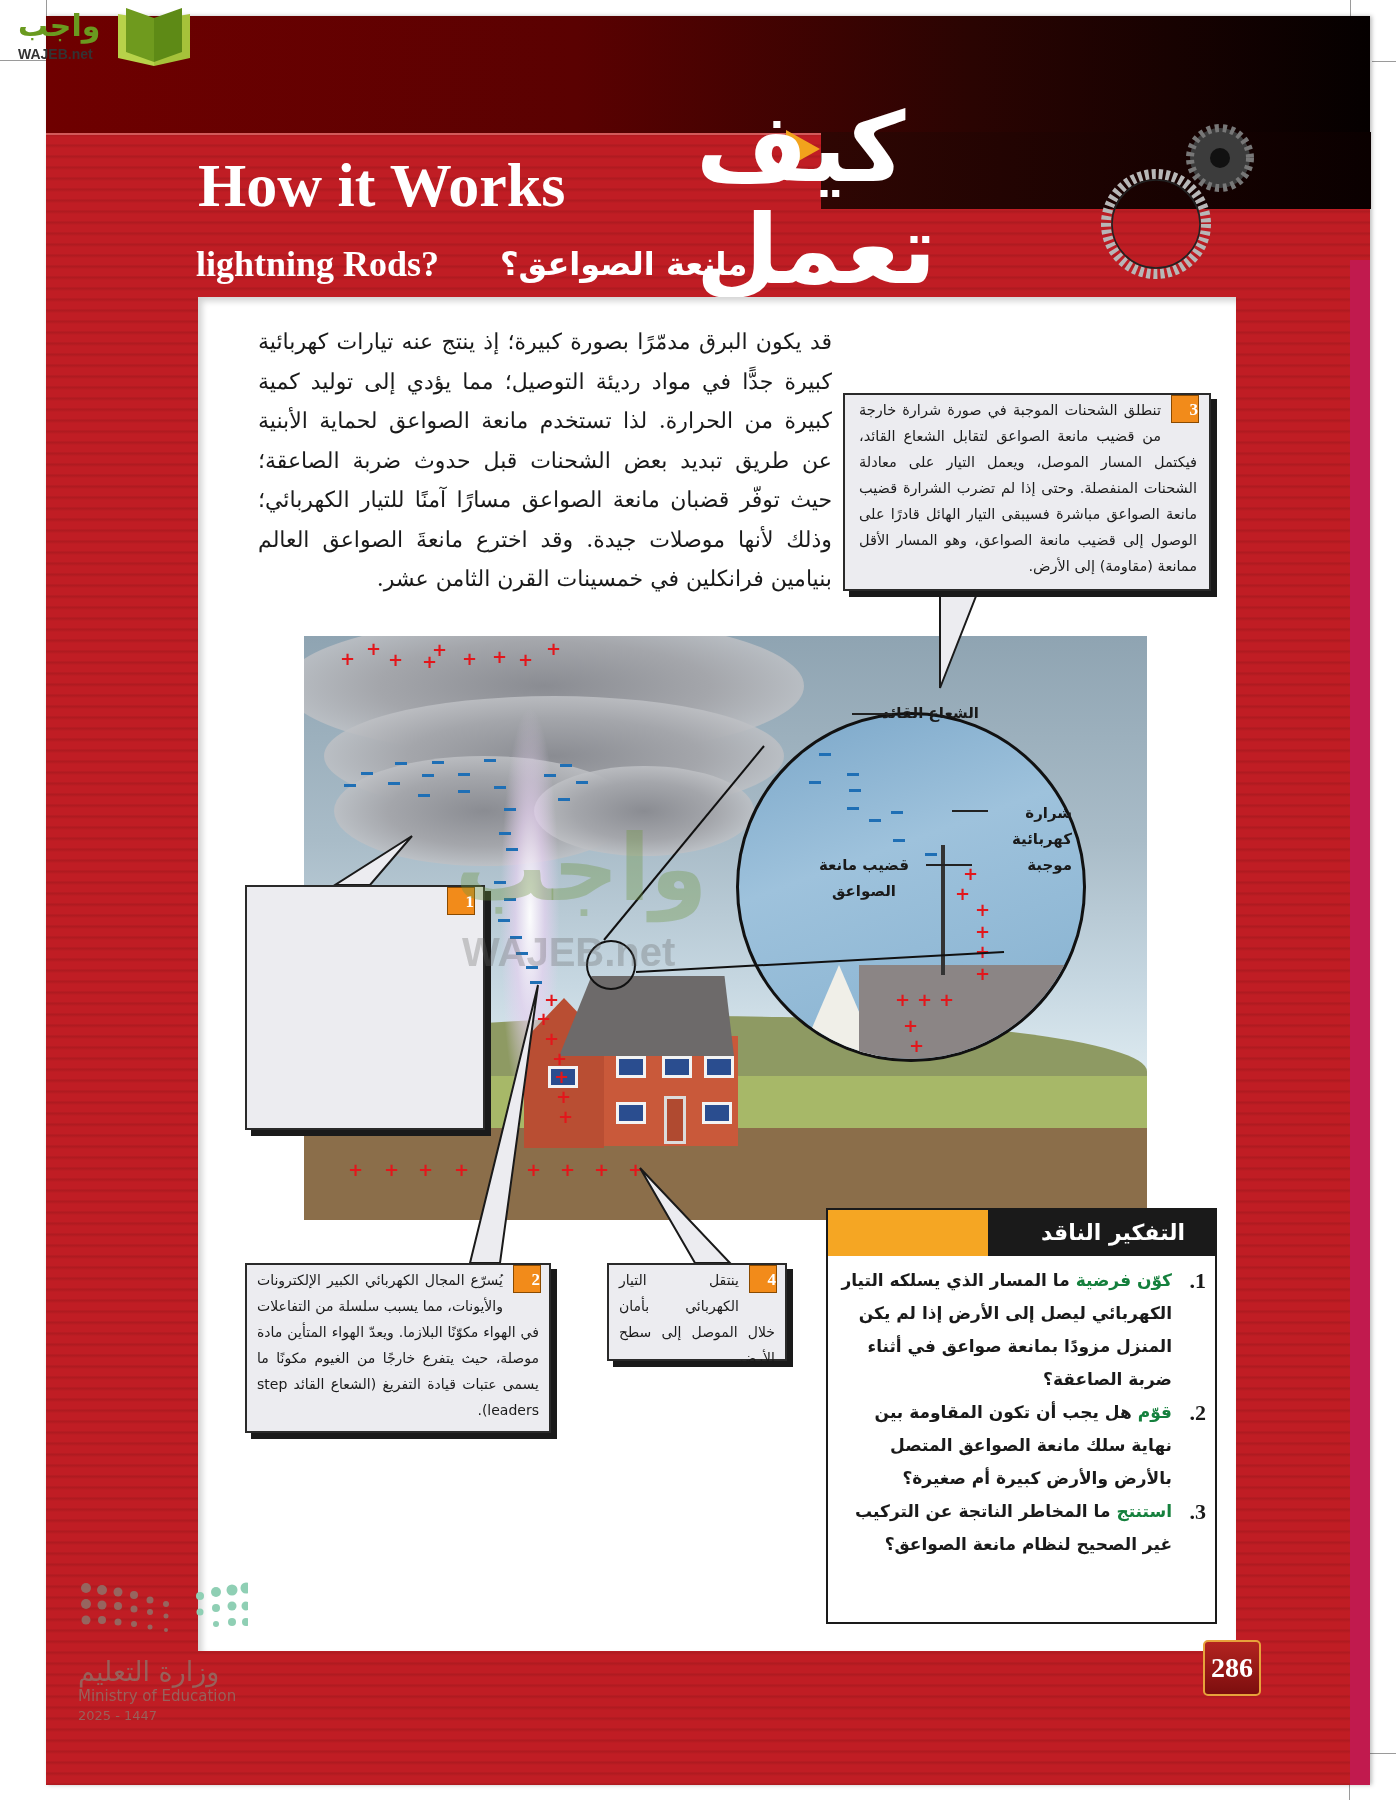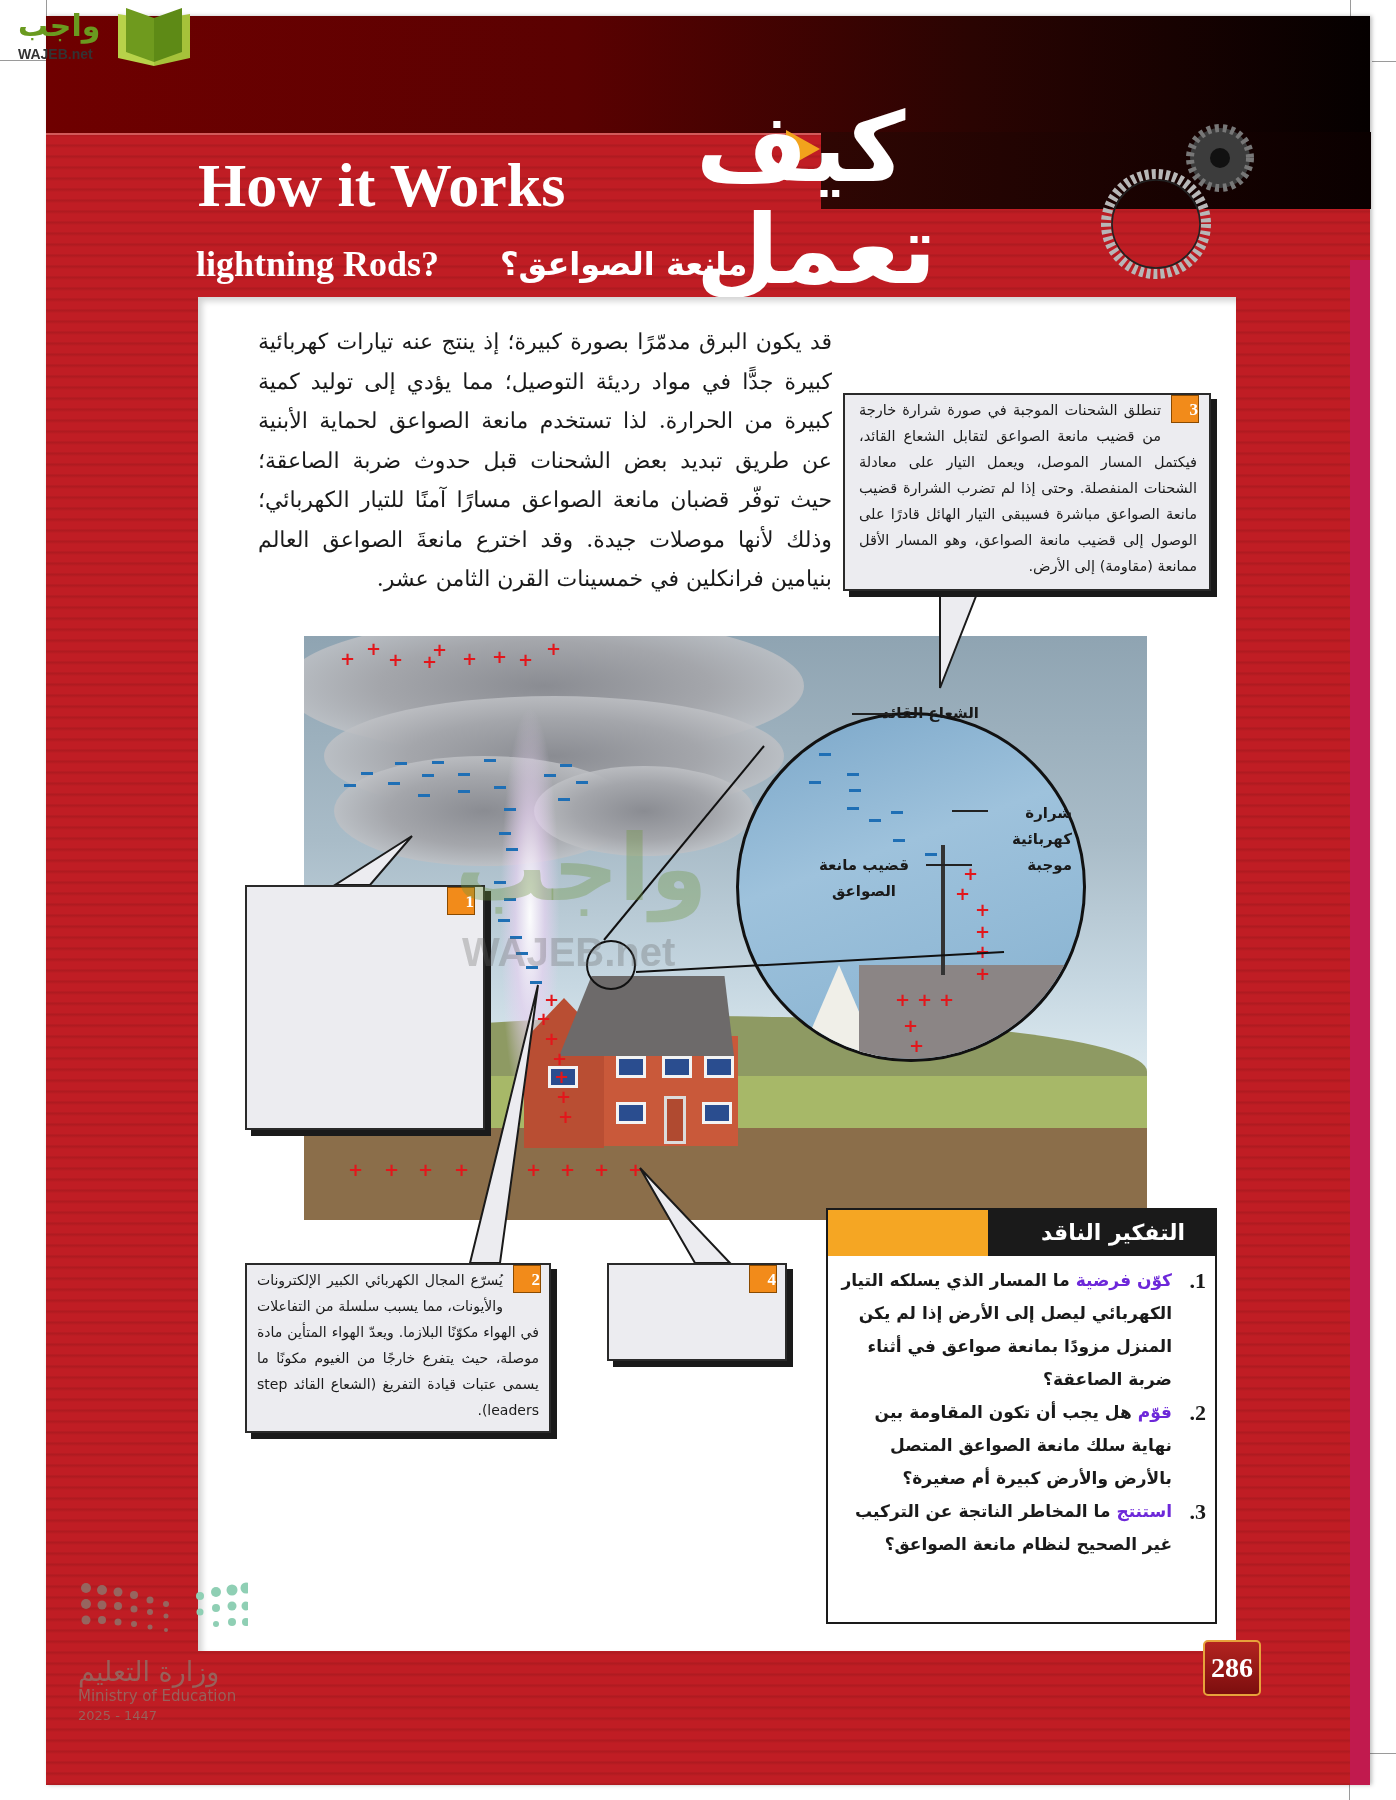--- a/index.html
+++ b/index.html
@@ -132,21 +132,21 @@
     .critical .head-title {
       position: absolute; right: 30px; top: 6px; color: #fff; font-family: "DejaVu Sans", sans-serif;
       font-weight: bold; font-size: 22px; line-height: 34px; direction: rtl;
     }
     .critical ol { position: absolute; left: 8px; top: 54px; width: 370px; list-style: none; direction: rtl; }
     .critical li {
       position: relative; padding-right: 34px; font-family: "DejaVu Sans", sans-serif; font-weight: bold;
       font-size: 17px; line-height: 33px; color: #1a1a1a; text-align: right;
     }
     .critical li .qn { position: absolute; right: 0; top: 0; font-family: "Liberation Serif", serif; font-size: 22px; }
-    .critical li .verb { color: #6d28d9; }
+    .critical li .verb { color: #15803d; }
 
     .ministry-dots { position: absolute; left: 78px; top: 1582px; width: 170px; height: 60px; }
     .ministry-ar { position: absolute; left: 78px; top: 1656px; color: rgba(140,120,110,0.75); font-size: 27px; direction: rtl; font-family: "DejaVu Sans", sans-serif; }
     .ministry-en { position: absolute; left: 78px; top: 1687px; color: rgba(140,120,110,0.75); font-size: 15px; font-family: "DejaVu Sans", sans-serif; }
     .ministry-year { position: absolute; left: 78px; top: 1708px; color: rgba(140,120,110,0.75); font-size: 13px; font-family: "DejaVu Sans", sans-serif; }
 
     .page-num {
       position: absolute; left: 1203px; top: 1640px; width: 58px; height: 56px; border-radius: 5px;
       background: linear-gradient(180deg, #b32420 0%, #7c0e0e 100%); border: 2px solid #e7a23b;
       color: #fff; font-family: "Liberation Serif", serif; font-weight: bold; font-size: 28px;
@@ -341,20 +341,21 @@
 </div>
 <div class="callout c1">
   <span class="num">1</span>
 </div>
 <div class="callout c2">
   <span class="num">2</span>
   <span>يُسرّع المجال الكهربائي الكبير الإلكترونات والأيونات، مما يسبب سلسلة من التفاعلات في الهواء مكوّنًا البلازما. ويعدّ الهواء المتأين مادة موصلة، حيث يتفرع خارجًا من الغيوم مكونًا ما يسمى عتبات قيادة التفريغ (الشعاع القائد step leaders).</span>
 </div>
 <div class="callout c4">
   <span class="num">4</span>
+  <span>ينتقل التيار الكهربائي بأمان خلال الموصل إلى سطح الأرض.</span>
 </div>
 
 <div class="watermark-ar">واجب</div>
 <div class="watermark-en">WAJEB.net</div>
 
 <div class="critical">
   <div class="head"></div>
   <div class="head-accent"></div>
   <div class="head-title">التفكير الناقد</div>
   <ol>

